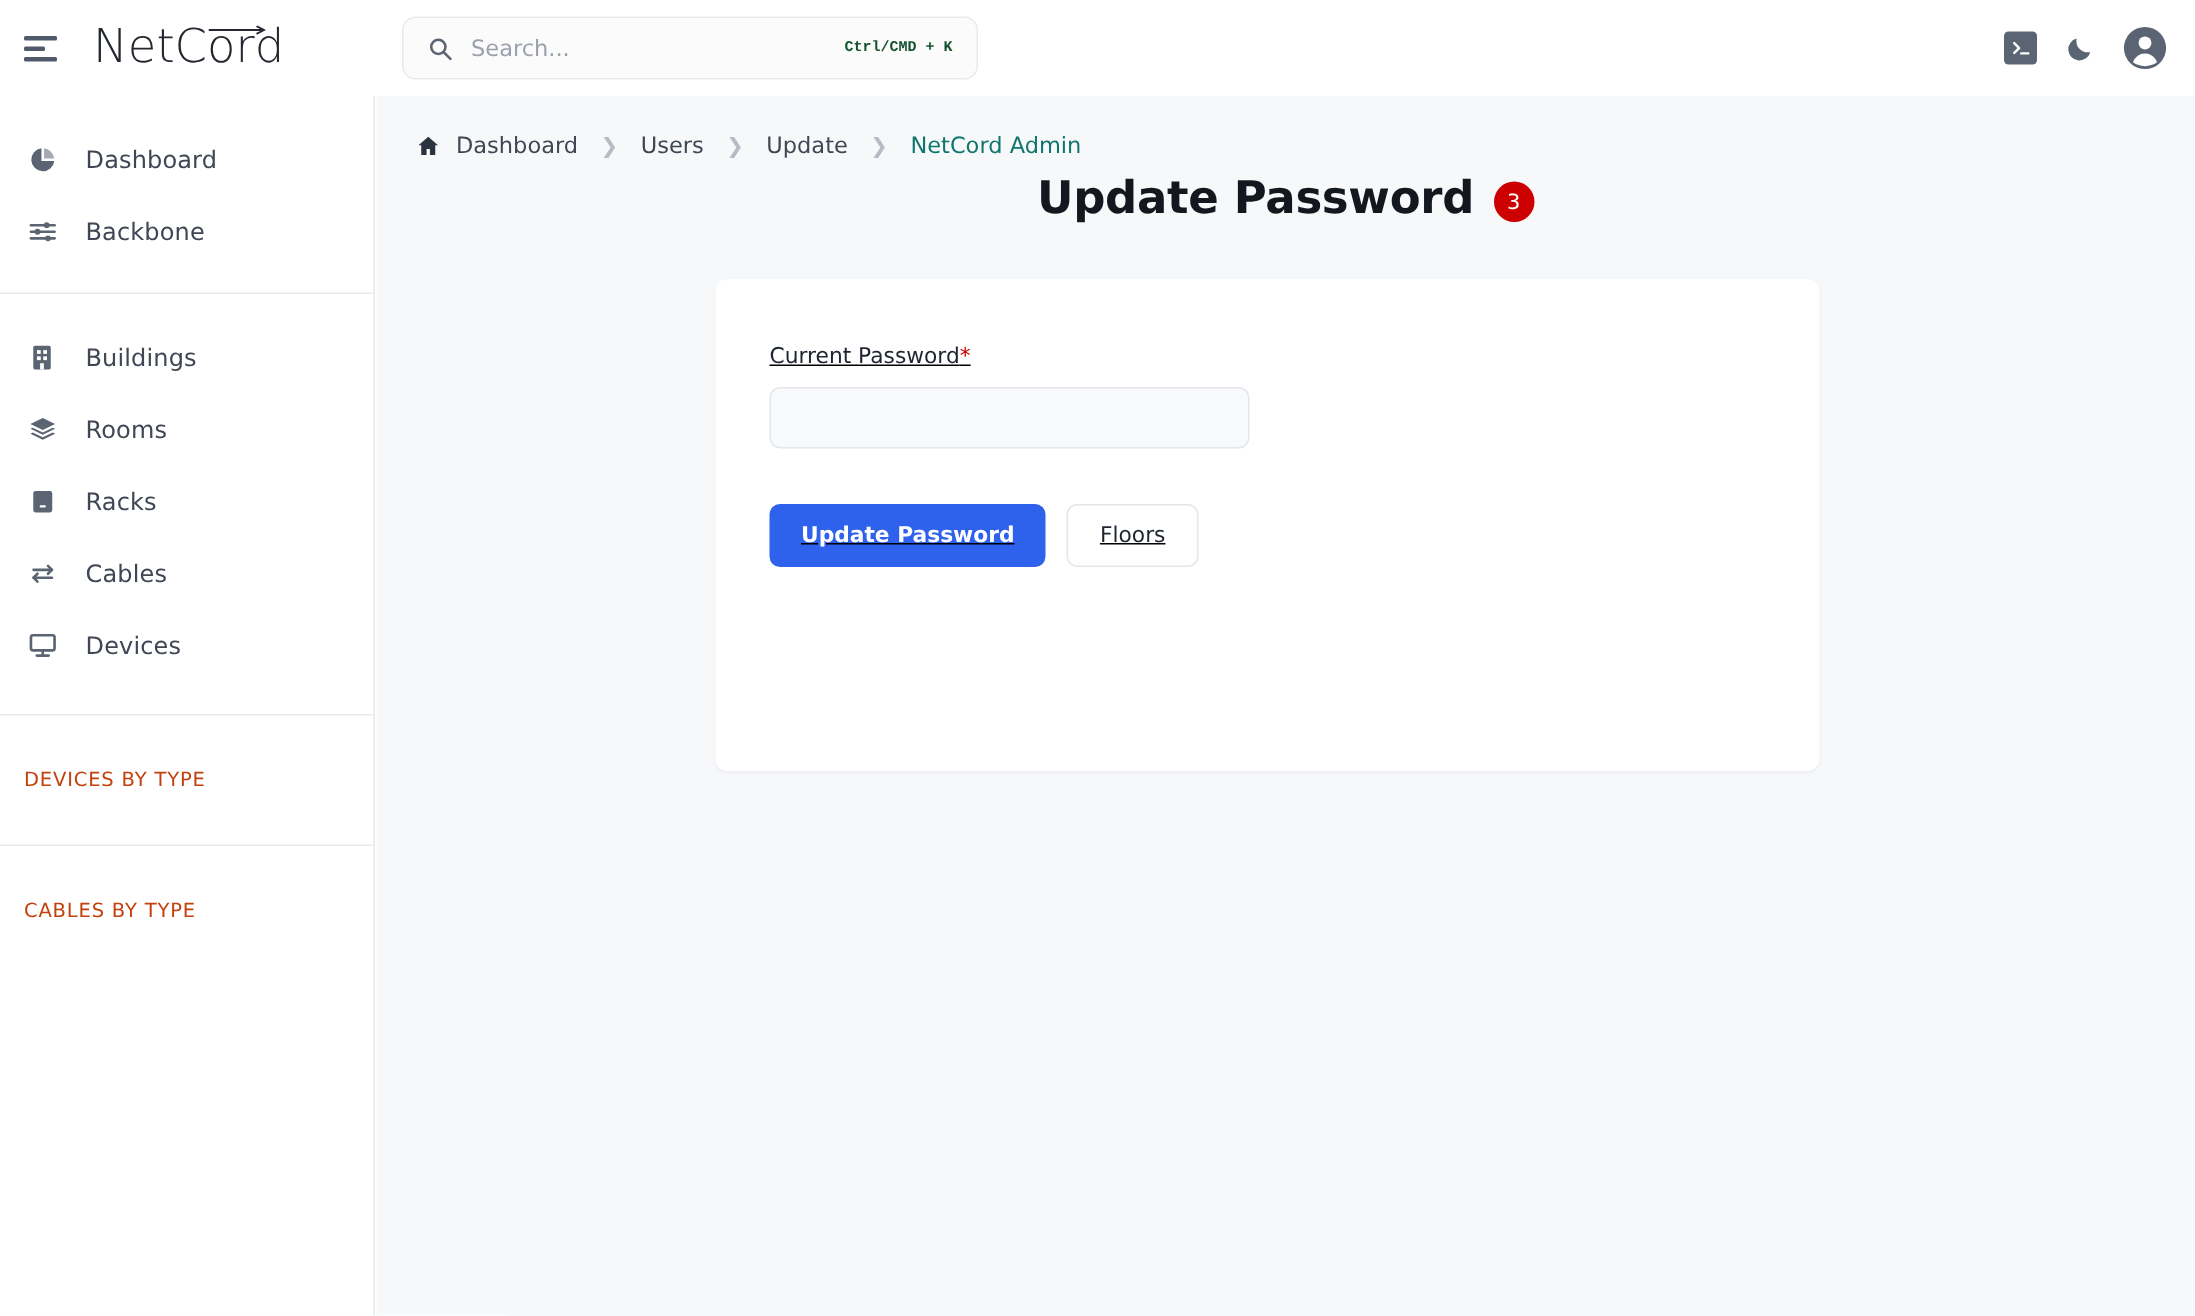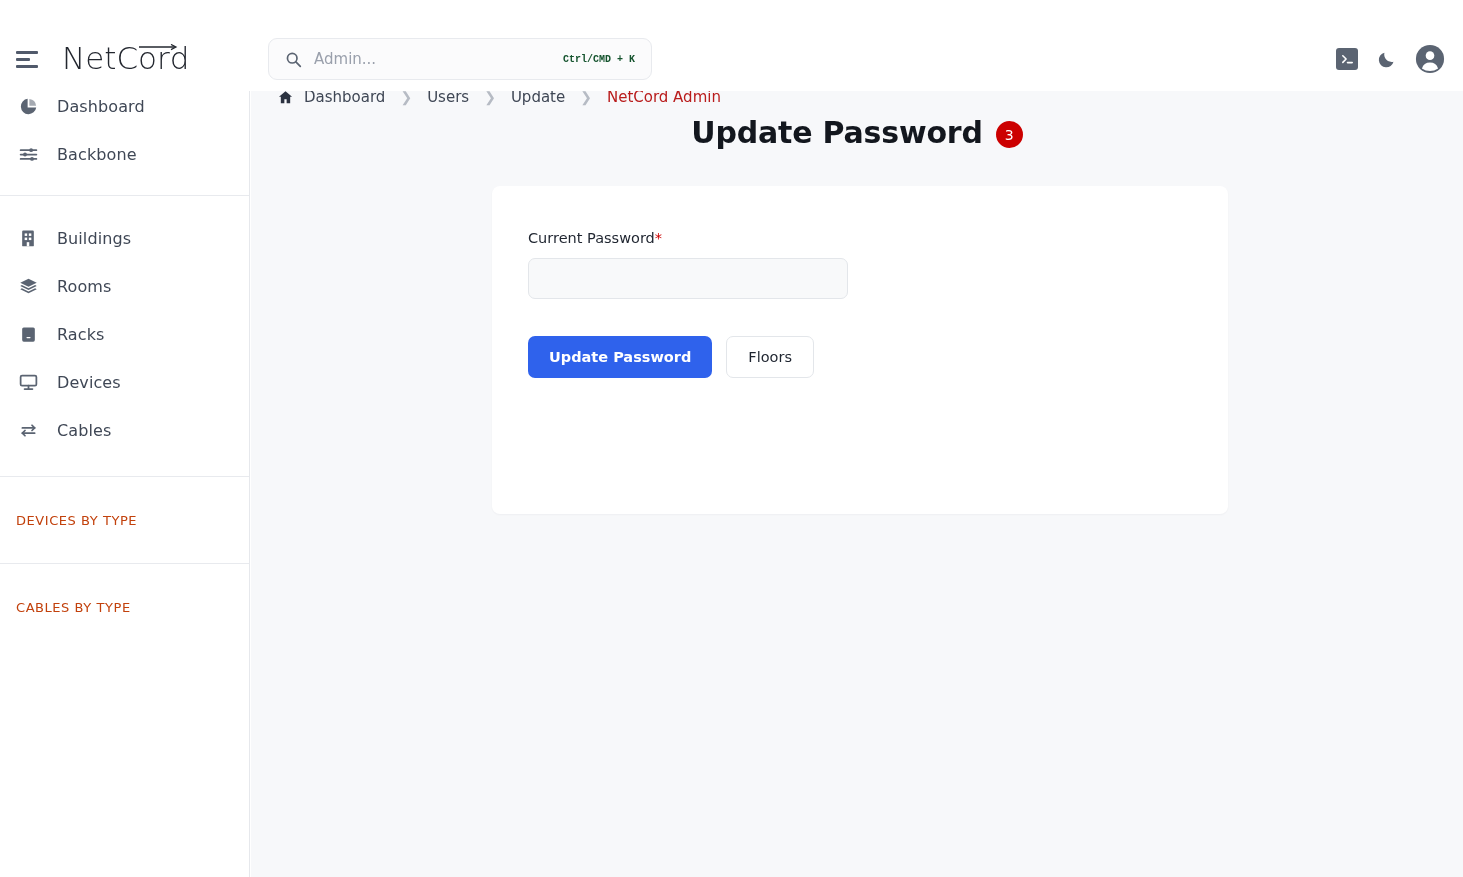--- a/index.html
+++ b/index.html
@@ -9,21 +9,20 @@
     background: #ffffff;
     overflow: hidden;
   }
   .app { position: relative; width: 1463px; height: 877px; }
 
   
   .topbar {
     position: absolute; top: 0; left: 0; width: 1463px; height: 64px;
     background: #ffffff; display: flex; align-items: center;
     z-index: 5;
-    margin-top: 27px;
   }
   .menu-toggle {
     width: 26px; height: 26px; margin-left: 16px;
     display: flex; flex-direction: column; justify-content: center;
     gap: 4px; cursor: pointer;
   }
   .menu-toggle i { display: block; height: 3px; background: #515a6b; border-radius: 1px; }
   .menu-toggle i:nth-child(1) { width: 22px; }
   .menu-toggle i:nth-child(2) { width: 14px; }
   .menu-toggle i:nth-child(3) { width: 22px; }
@@ -105,45 +104,46 @@
   .bc-link {
     font-family: "DejaVu Sans", sans-serif;
     font-size: 15px; color: #3f4755; cursor: pointer;
   }
   .bc-chev {
     margin: 0 15px; color: #b6bbc4; font-size: 14px;
     display: inline-flex; align-items: center;
   }
   .bc-current {
     font-family: "DejaVu Sans", sans-serif;
-    font-size: 15px; color: #b91c1c;
+    font-size: 15px; color: #0f766e;
   }
 
   .page-head {
     display: flex; align-items: center; justify-content: center;
     margin-top: 7px; gap: 13px;
   }
   .page-title {
     font-family: "DejaVu Sans", sans-serif;
     font-size: 30px; font-weight: 700; color: #13171e; letter-spacing: -0.2px;
   }
   .badge {
     width: 27px; height: 27px; border-radius: 50%;
     background: #cc0000; color: #fff;
     font-family: "DejaVu Sans", sans-serif;
     font-size: 14px; font-weight: 400;
     display: flex; align-items: center; justify-content: center;
     flex: 0 0 27px; position: relative; top: 2px;
   }
 
   .card {
-    position: absolute; left: 241px; top: 122px;
+    position: absolute; left: 226px; top: 122px;
     width: 736px; height: 328px;
     background: #ffffff; border-radius: 8px;
     box-shadow: 0 1px 2px rgba(16,24,40,0.04);
+    text-decoration: underline;
   }
   .form { padding: 44px 36px 0 36px; }
   .field-label {
     font-family: "DejaVu Sans", sans-serif;
     font-size: 14.5px; color: #1f2530; font-weight: 400;
     margin-bottom: 12px; display: block;
   }
   .req { color: #cc0000; }
   .text-input {
     width: 100%; height: 41px;
@@ -196,21 +196,21 @@
             <polyline points="32,0.4 37,3 32,5.6" fill="none" stroke="#23272f" stroke-width="1.2"></polyline>
           </svg></span>
         <span>d</span>
     </div>
 
     <div class="search">
       <svg class="sicon" viewBox="0 0 20 20">
         <circle cx="8.5" cy="8.5" r="5.6" fill="none" stroke="#5b6472" stroke-width="2"></circle>
         <line x1="12.8" y1="12.8" x2="18" y2="18" stroke="#5b6472" stroke-width="2" stroke-linecap="round"></line>
       </svg>
-      <span class="placeholder">Admin...</span>
+      <span class="placeholder">Search...</span>
       <span class="kbd">Ctrl/CMD + K</span>
     </div>
 
     <div class="top-actions">
       <div class="ico-btn">
         <span class="terminal-ico">
           <svg width="15" height="15" viewBox="0 0 16 16">
             <polyline points="3,4 6.5,7.5 3,11" fill="none" stroke="#ffffff" stroke-width="1.7" stroke-linecap="round" stroke-linejoin="round"></polyline>
             <line x1="8" y1="11.3" x2="13" y2="11.3" stroke="#ffffff" stroke-width="1.7" stroke-linecap="round"></line>
           </svg>
@@ -290,39 +290,39 @@
         <svg width="19" height="19" viewBox="0 0 24 24">
           <rect x="4" y="3" width="16" height="18" rx="2" fill="#5b6472"></rect>
           <rect x="9.5" y="15" width="5" height="1.8" rx="0.6" fill="#ffffff"></rect>
         </svg>
       </span>
       <span class="nav-label">Racks</span>
     </div>
 
     <div class="nav-item">
       <span class="nav-ico">
-        <svg width="21" height="21" viewBox="0 0 24 24" fill="none" stroke="#5b6472" stroke-width="2" stroke-linejoin="round">
-          <rect x="3" y="4" width="18" height="11.5" rx="1.6"></rect>
-          <line x1="12" y1="15.5" x2="12" y2="19" stroke-linecap="round"></line>
-          <line x1="7.5" y1="19.5" x2="16.5" y2="19.5" stroke-linecap="round"></line>
-        </svg>
-      </span>
-      <span class="nav-label">Devices</span>
-    </div>
-
-    <div class="nav-item">
-      <span class="nav-ico">
         <svg width="21" height="21" viewBox="0 0 24 24" fill="none" stroke="#5b6472" stroke-width="2" stroke-linecap="round" stroke-linejoin="round">
           <polyline points="5,9 19,9"></polyline>
             <polyline points="16,6 19,9 16,12"></polyline>
           <polyline points="19,15 5,15"></polyline>
             <polyline points="8,12 5,15 8,18"></polyline>
         </svg>
       </span>
       <span class="nav-label">Cables</span>
+    </div>
+
+    <div class="nav-item">
+      <span class="nav-ico">
+        <svg width="21" height="21" viewBox="0 0 24 24" fill="none" stroke="#5b6472" stroke-width="2" stroke-linejoin="round">
+          <rect x="3" y="4" width="18" height="11.5" rx="1.6"></rect>
+          <line x1="12" y1="15.5" x2="12" y2="19" stroke-linecap="round"></line>
+          <line x1="7.5" y1="19.5" x2="16.5" y2="19.5" stroke-linecap="round"></line>
+        </svg>
+      </span>
+      <span class="nav-label">Devices</span>
     </div>
 
     <div class="nav-sep-2"></div>
     <div class="nav-group-title">DEVICES BY TYPE</div>
     <div class="nav-sep-2"></div>
     <div class="nav-group-title">CABLES BY TYPE</div>
   </div>
 
   <div class="content">
 

